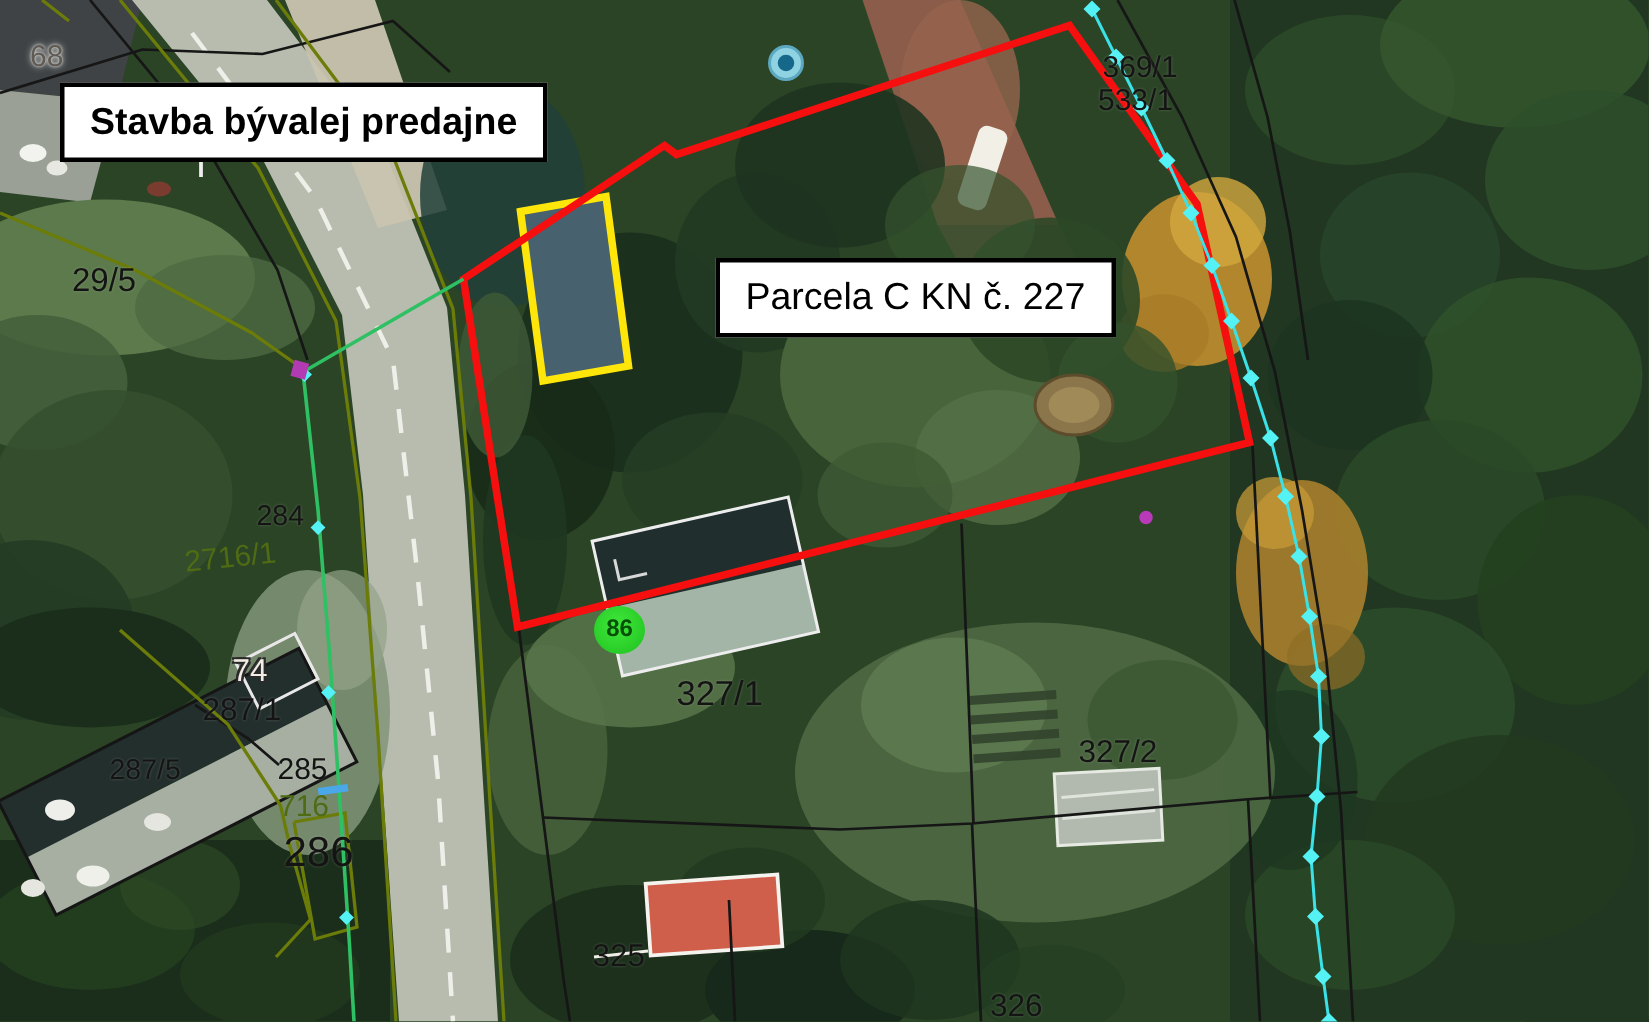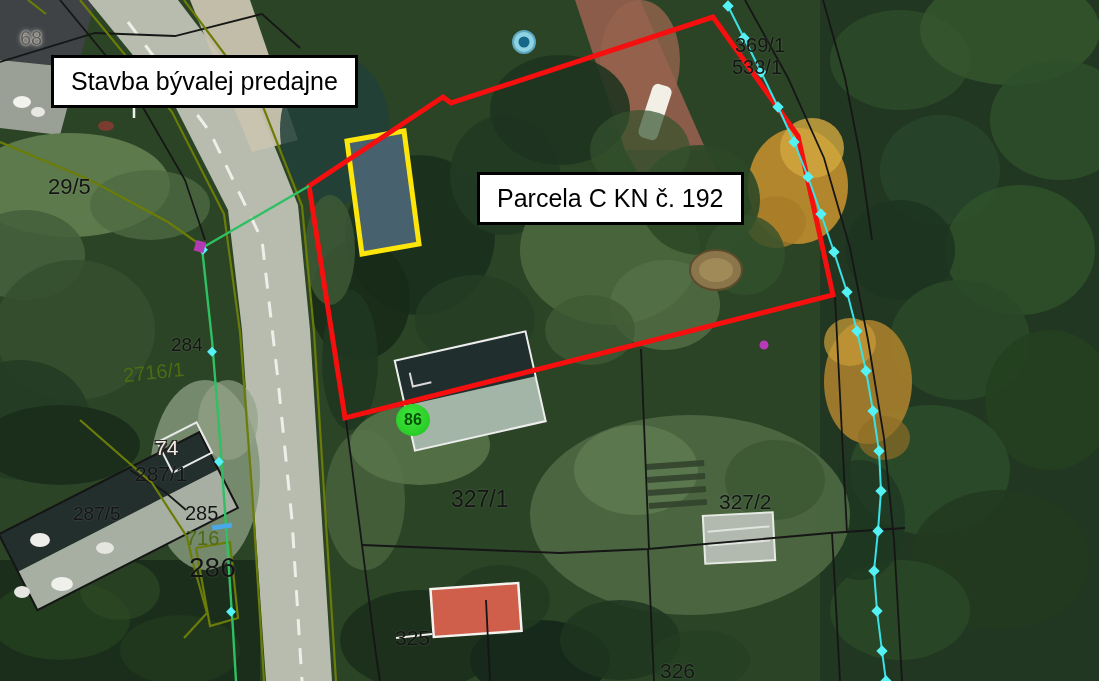--- a/index.html
+++ b/index.html
@@ -24,27 +24,27 @@
   .l68{left:20px;top:28px;font-size:20px;}
   .l29_5{left:1px;top:176px;font-size:22px;padding-left:47px;}
   .l284{left:171px;top:335px;font-size:19px;}
   .l2716_1{left:123px;top:362px;font-size:20px;transform:rotate(-6deg);}
   .l74{left:155px;top:437px;font-size:21px;text-align:center;}
   .l287_1{left:135px;top:463px;font-size:21px;}
   .l287_5{left:73px;top:504px;font-size:19px;}
   .l285{left:185px;top:503px;font-size:20px;}
   .l716{left:186px;top:528px;font-size:20px;}
   .l286{left:189px;top:554px;font-size:28px;}
-  .l327_1{left:451px;top:488px;font-size:23px;}
+  .l327_1{left:451px;top:451px;font-size:23px;}
   .l327_2{left:719px;top:464px;font-size:21px;margin-top:27px;}
   .l325{left:395px;top:627px;font-size:21px;}
   .l326{left:660px;top:640px;font-size:21px;margin-top:20px;}
   .l369_1{left:735px;top:35px;font-size:20px;}
   .l533_1{left:732px;top:57px;font-size:20px;}
-  .c1{left:51px;top:55px;}
+  .c1{left:40px;top:55px;font-weight:bold;}
   .c2{left:477px;top:172px;}
 </style>
 </head>
 <body>
 
 <div id="stage">
 
 <svg width="1099" height="681" viewBox="0 0 1099 681">
   <defs>
     <marker id="cy" markerUnits="userSpaceOnUse" markerWidth="16" markerHeight="16" refX="8" refY="8">
@@ -236,15 +236,15 @@
 <div class="plabel l327_1">327/1</div>
 <div class="plabel l327_2">327/2</div>
 <div class="plabel l325">325</div>
 <div class="plabel l326">326</div>
 <div class="plabel l369_1">369/1</div>
 <div class="plabel l533_1">533/1</div>
 
 <div class="badge">86</div>
 
 <div class="callout c1">Stavba bývalej predajne</div>
-<div class="callout c2">Parcela C KN č. 192</div>
+<div class="callout c2">Parcela C KN č. 227</div>
 
 </div>
 
 </body></html>

